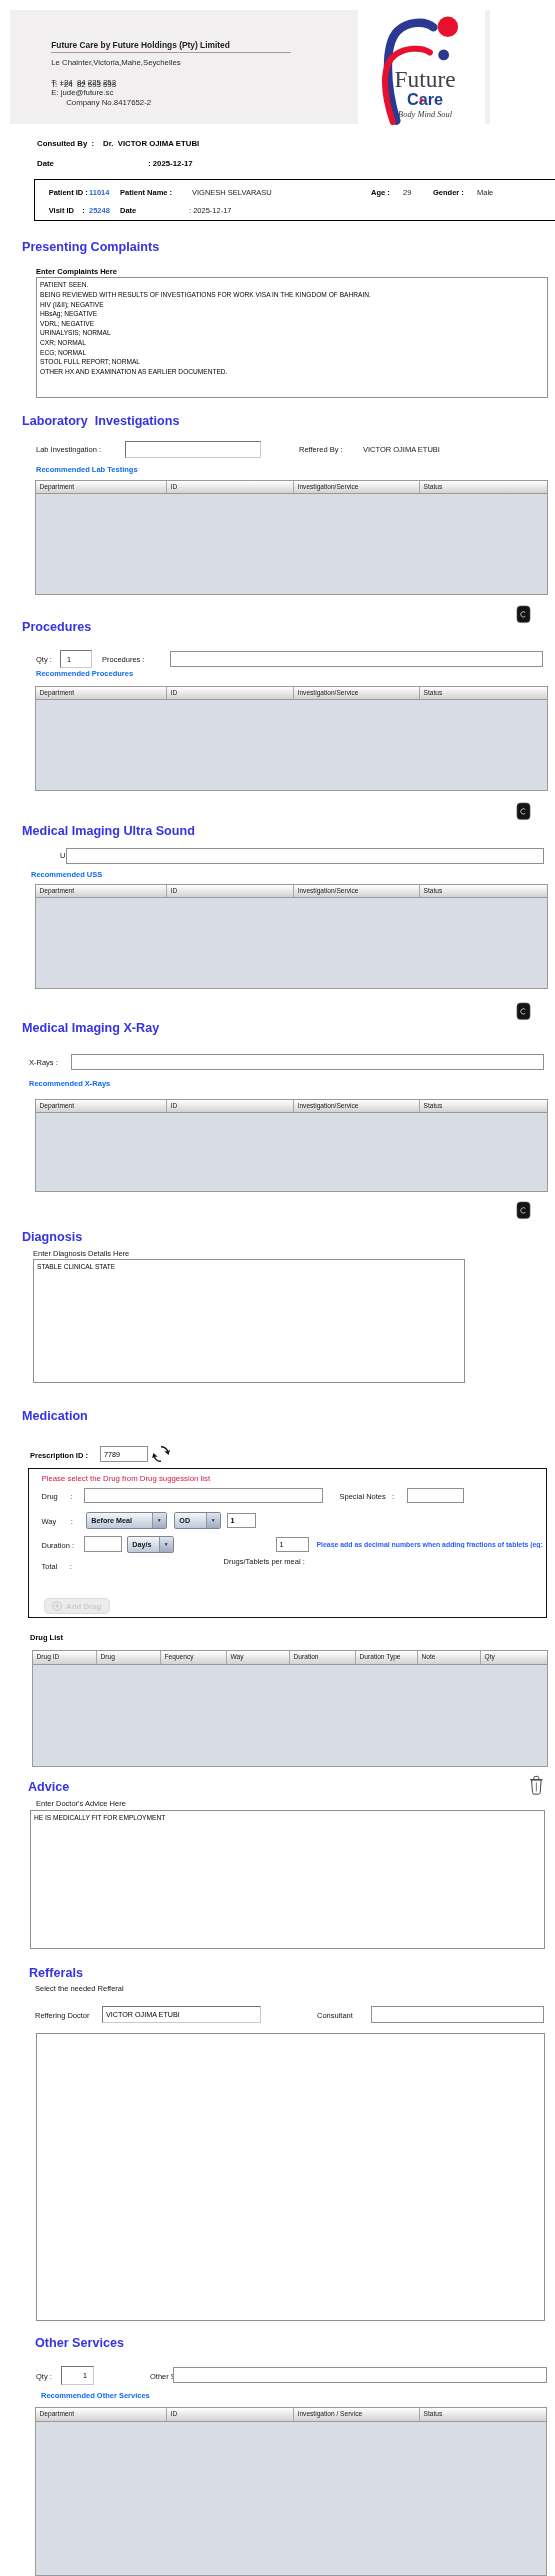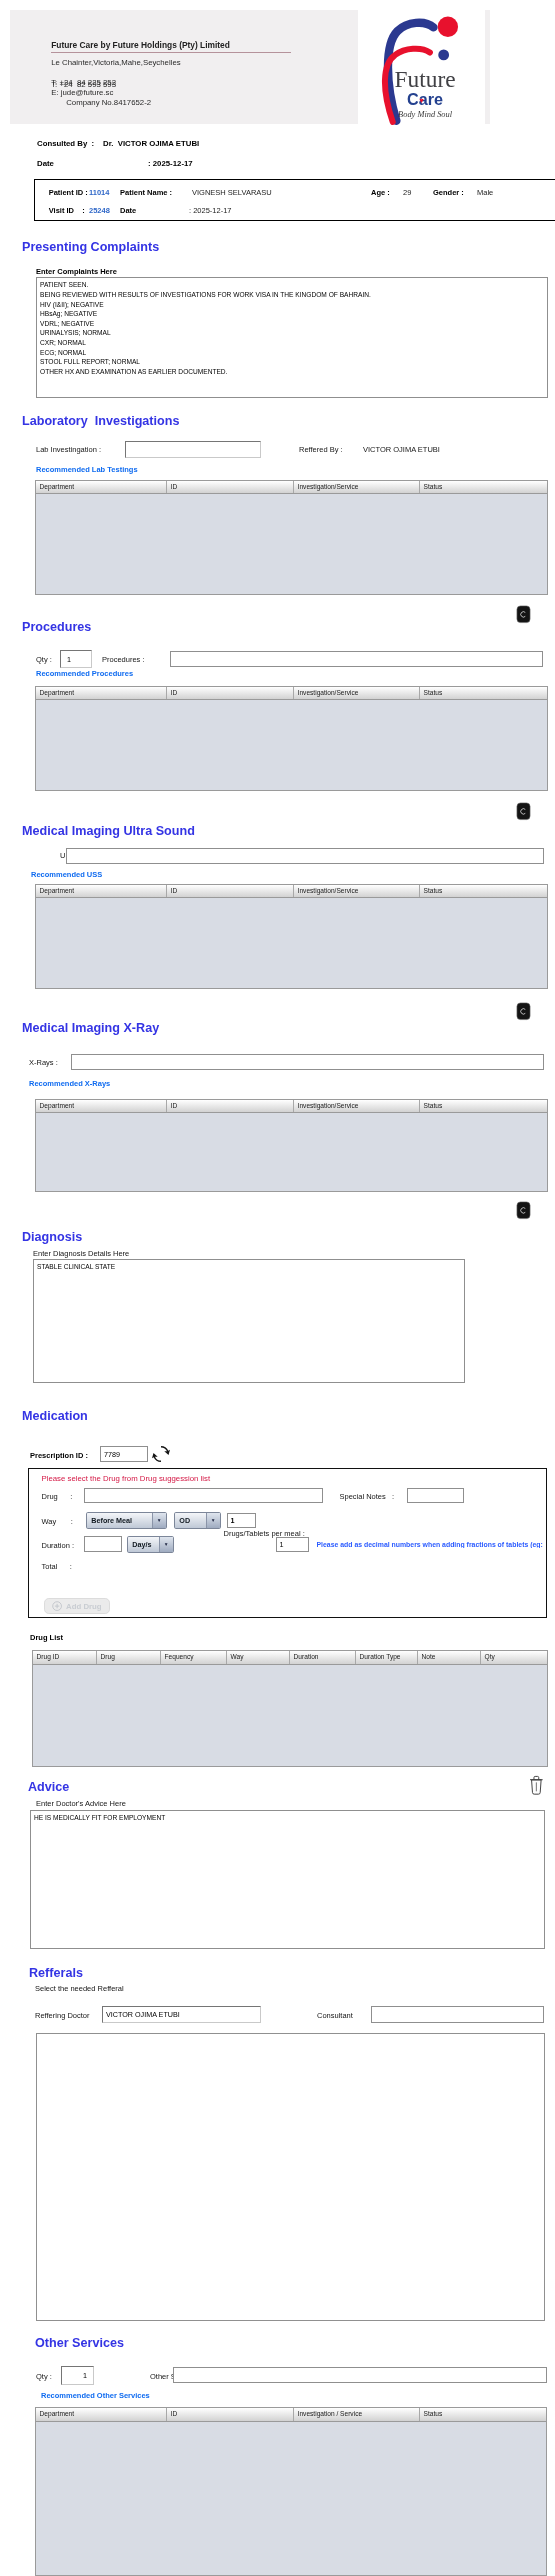--- a/index.html
+++ b/index.html
@@ -214,21 +214,21 @@
     <span class="arrow">▼</span>
   </div>
   <input class="input-flat" style="left: 198px; top: 44px; width: 29px; height: 15px; font-weight: bold;" value="1">
 
   <span class="abs lbl" style="left:13px;top:72px;">Duration :</span>
   <input class="input-flat" style="left: 55px; top: 67px; width: 38px; height: 15.5px;" value="">
   <div class="dd" style="left:98px;top:67px;width:47px;height:17.3px;">
     <span class="txt">Day/s</span>
     <span class="arrow">▼</span>
   </div>
-  <span class="abs lbl" style="left:151px;top:60px;padding-left:44px;">Drugs/Tablets per meal :</span>
+  <span class="abs lbl" style="left:151px;top:88px;padding-left:44px;">Drugs/Tablets per meal :</span>
   <input class="input-flat" style="left: 247px; top: 68px; width: 33px; height: 15px;" value="1">
   <div class="abs bluenote" style="left:288px;top:72px;width:227px;">Please add as decimal numbers when adding fractions of tablets (eg:</div>
 
   <span class="abs lbl pre" style="left:13px;top:93px;">Total      :</span>
 
   <div class="addbtn" style="left:15px;top:129px;">
     <svg width="10.2" height="10.2" viewBox="0 0 17 17">
       <circle cx="8.5" cy="8.5" r="7.3" fill="none" stroke="#c3c7cc" stroke-width="1.6"></circle>
       <path d="M8.5 4.8v7.4 M4.8 8.5h7.4" stroke="#c3c7cc" stroke-width="1.6"></path>
     </svg>

